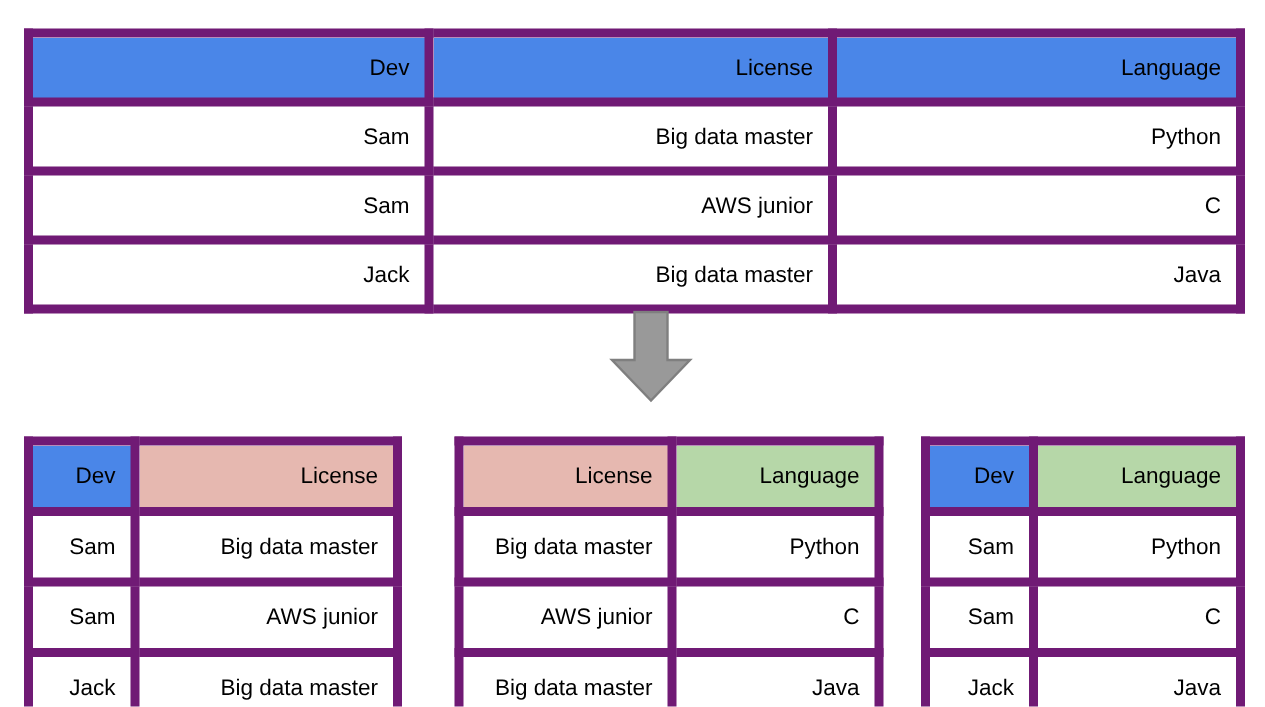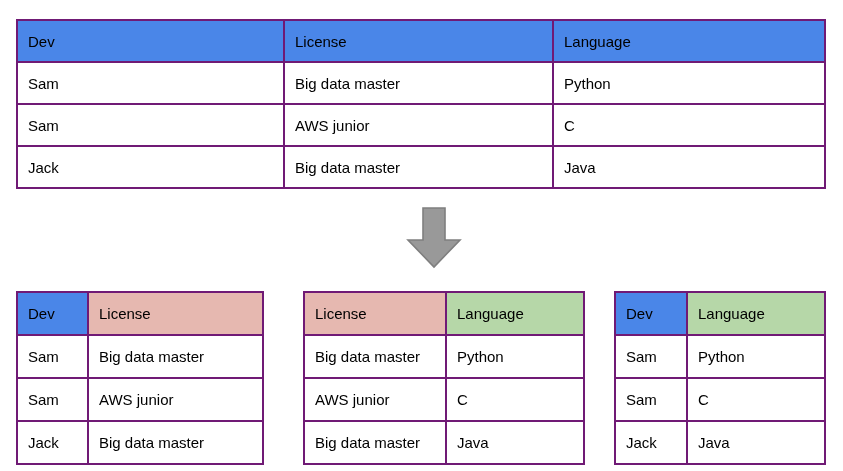--- a/index.html
+++ b/index.html
@@ -17,29 +17,30 @@
   }
 
   
   .tbl {
     position: absolute;
     border-collapse: collapse;
     table-layout: fixed;
     background: #ffffff;
   }
   .tbl td {
-    border: 2px solid #701a75;
+    border: 6px solid #701a75;
     padding: 0 10px;
     font-size: 15px;
     line-height: 1;
     color: #000000;
     white-space: nowrap;
     overflow: hidden;
     vertical-align: middle;
     background: #ffffff;
+    text-align: right;
   }
   .tbl td.hdr {
     font-size: 15px;
     color: #000000;
   }
   .hdr.blue   { background: #4a86e8; }
   .hdr.pink   { background: #e6b8b0; }
   .hdr.green  { background: #b6d7a8; }
 
   

